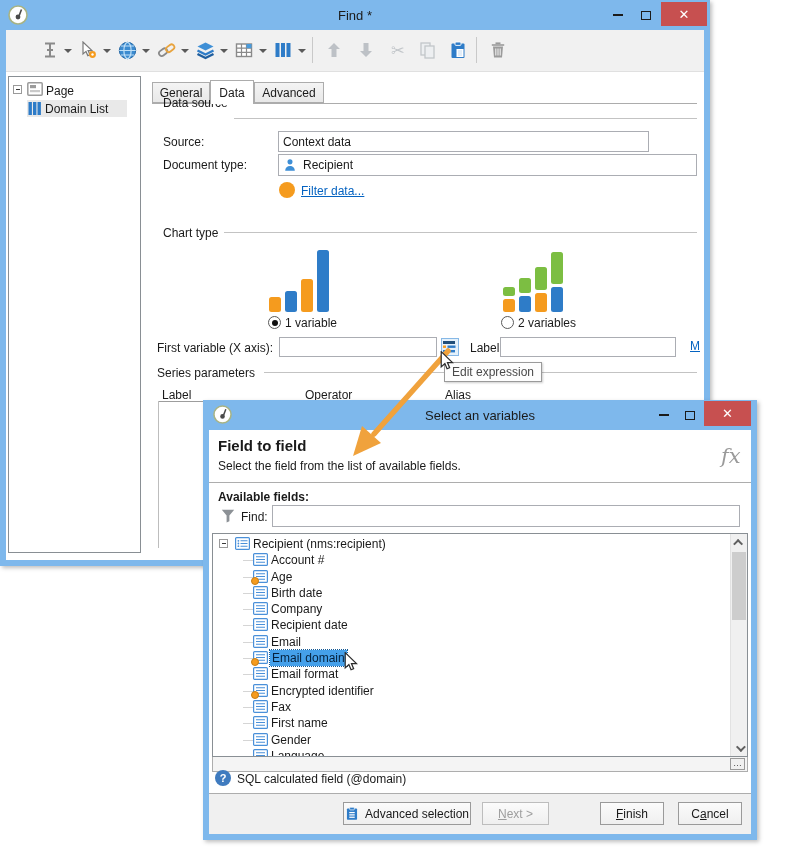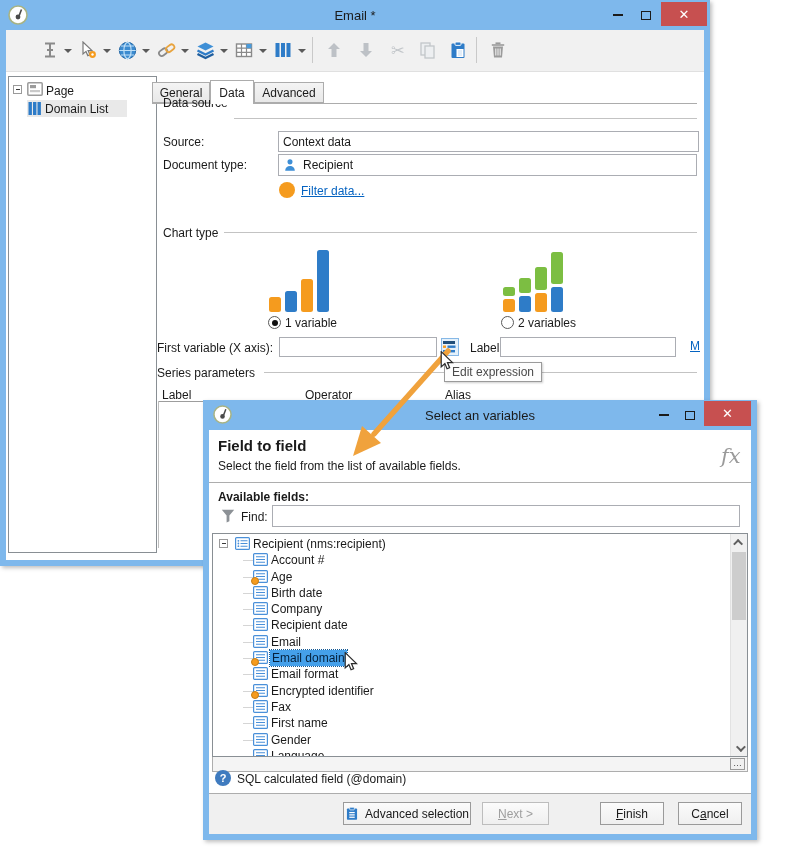--- a/index.html
+++ b/index.html
@@ -69,21 +69,21 @@
 
   <div class="abs win" style="left:0;top:0;width:710px;height:566px;">
     <div class="titlebar">
       <span class="abs" style="left:8px;top:5px;">
         <svg width="20" height="20" viewBox="0 0 20 20">
             <circle cx="10" cy="10" r="9" fill="#fff" stroke="#A8B383" stroke-width="1.6"></circle>
             <circle cx="10" cy="12" r="2.4" fill="#4a4a4a"></circle>
             <path d="M11 11 L13.5 4.5" stroke="#4a4a4a" stroke-width="1.6"></path>
           </svg>
       </span>
-      <span class="title">Email *</span>
+      <span class="title">Find *</span>
       <span class="winbtn" style="left:605px;top:6px;width:26px;height:18px;">
           <span class="minglyph"></span>
         </span>
       <span class="winbtn" style="left:633px;top:6px;width:26px;height:18px;">
           <span class="maxglyph"></span>
         </span>
       <span class="winbtn closebtn" style="left:661px;top:2px;width:46px;height:24px;">
           <span>✕</span>
         </span>
     </div>
@@ -176,21 +176,21 @@
         <span class="ticon" style="left:482px;">
           <svg width="18" height="18" viewBox="0 0 18 18">
               <path d="M4 5.5h10l-1 11H5z" fill="#9B9B9B"></path>
               <rect x="2.8" y="3.2" width="12.4" height="1.6" fill="#9B9B9B"></rect>
               <rect x="6.5" y="1.4" width="5" height="1.8" fill="#9B9B9B"></rect>
               <path d="M6.8 7.5v7M9 7.5v7M11.2 7.5v7" stroke="#F1F1F1" stroke-width="1.1"></path>
             </svg>
         </span>
       </div>
 
-      <div class="panel" style="left:2px;top:46px;width:149px;height:477px;">
+      <div class="panel" style="left:2px;top:46px;width:133px;height:477px;">
         <span class="expander" style="left:4px;top:8px;"></span>
         <span class="abs" style="left:18px;top:5px;">
           <svg width="16" height="14" viewBox="0 0 16 14">
               <rect x="0.8" y="0.8" width="14.4" height="12.4" rx="1" fill="#fff" stroke="#9B9B9B" stroke-width="1.5"></rect>
               <rect x="3" y="3" width="6" height="3.2" fill="#9B9B9B"></rect>
               <rect x="3" y="8" width="10" height="2.2" fill="#C9C9C9"></rect>
             </svg>
         </span>
         <span class="lbl" style="left:37px;top:7px;">Page</span>
         <div class="abs" style="left:18px;top:23px;width:100px;height:17px;background:#E9E9E9;">
@@ -207,21 +207,21 @@
 
       <div class="tab" style="left:146px;top:52px;width:58px;">General</div>
       <div class="tab active" style="left:204px;top:50px;width:44px;">Data</div>
       <div class="tab" style="left:248px;top:52px;width:70px;">Advanced</div>
       <div class="grpline" style="left:146px;top:73px;width:545px;background:#ACACAC;"></div>
 
       <span class="lbl" style="left:157px;top:66px;">Data source</span>
       <div class="grpline" style="left:228px;top:88px;width:463px;"></div>
 
       <span class="lbl" style="left:157px;top:105px;">Source:</span>
-      <input class="tb" readonly="" style="left: 272px; top: 101px; width: 421px; height: 21px;" value="Context data">
+      <input class="tb" readonly="" style="left: 272px; top: 101px; width: 371px; height: 21px;" value="Context data">
       <span class="lbl" style="left:157px;top:128px;">Document type:</span>
       <div class="tb" style="left:272px;top:124px;width:419px;height:22px;">
         <span class="abs" style="left:4px;top:3px;">
           <svg width="14" height="14" viewBox="0 0 16 16">
               <path d="M8 1.5a2.9 2.9 0 110 5.8 2.9 2.9 0 010-5.8zM2.5 14.5c0-3.3 2.4-5.4 5.5-5.4s5.5 2.1 5.5 5.4z" fill="#3E8FD6"></path>
             </svg>
         </span>
         <span class="abs" style="left:24px;top:3px;">Recipient</span>
       </div>
       <span class="abs" style="left:273px;top:152px;width:16px;height:16px;border-radius:50%;background:#F59B1E;"></span>

